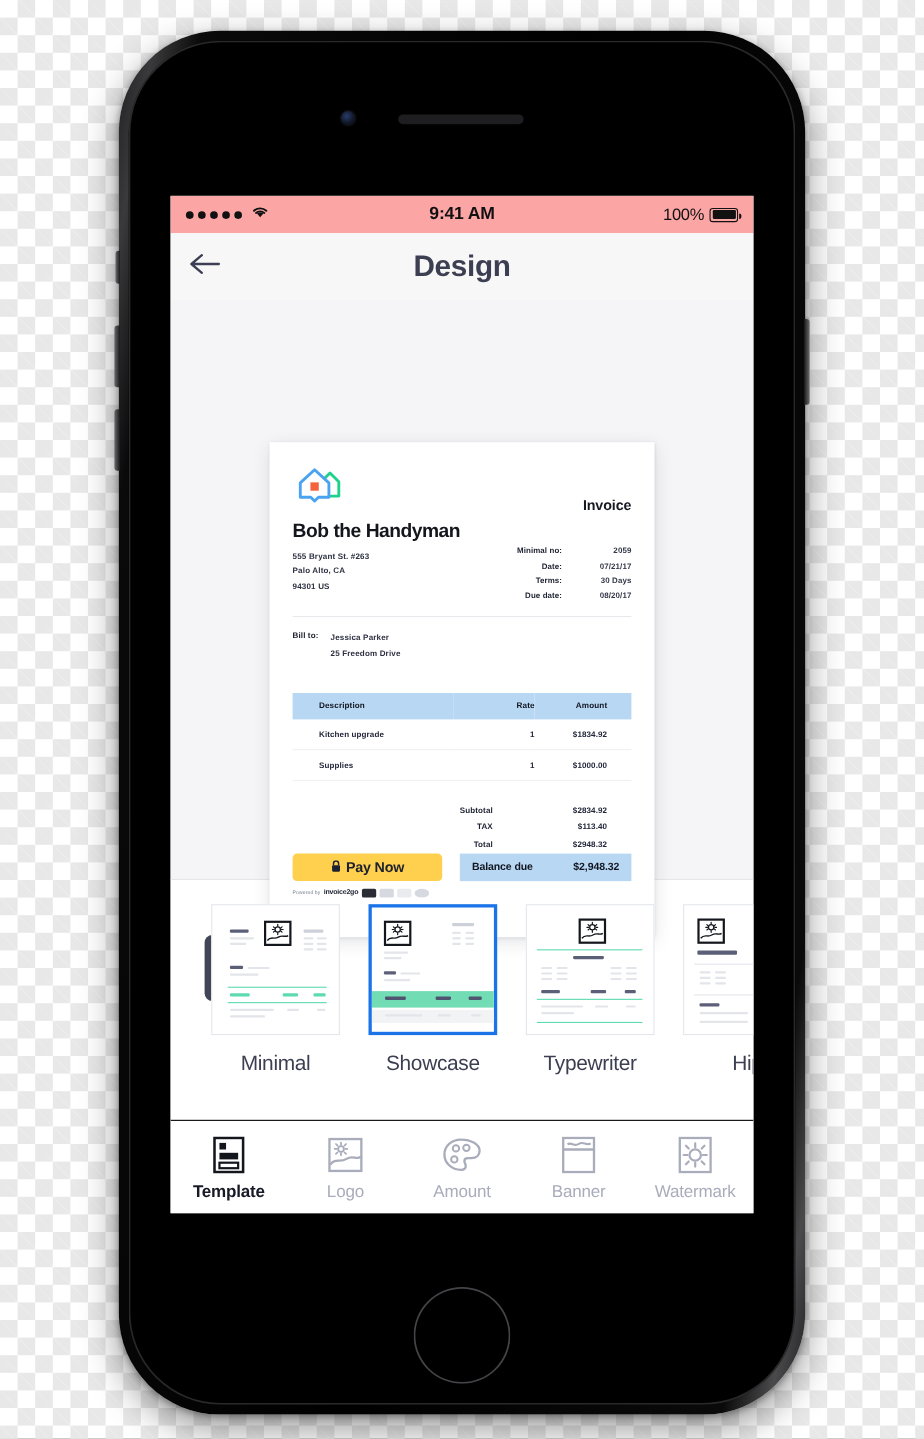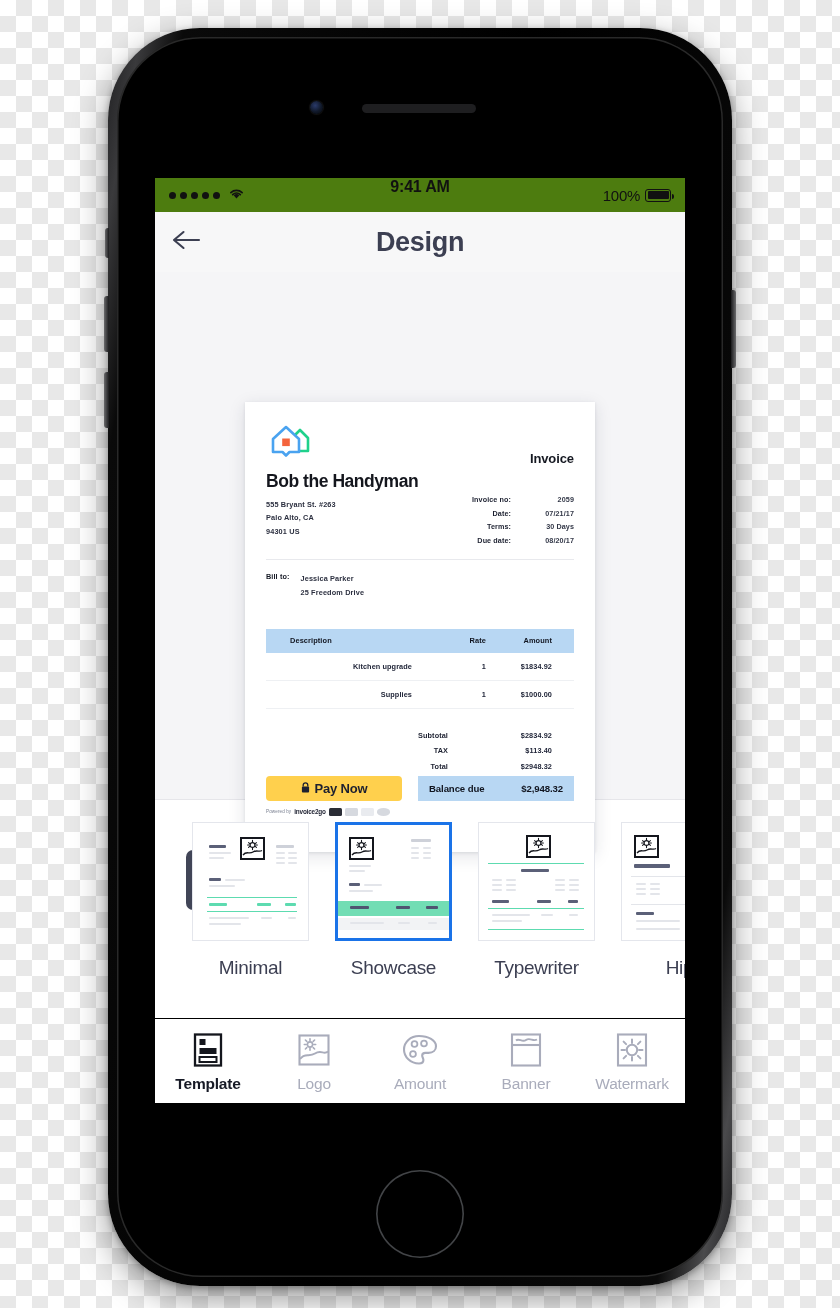--- a/index.html
+++ b/index.html
@@ -108,22 +108,23 @@
     height: 925px;
     background: #ffffff;
     overflow: hidden;
     display: flex;
     flex-direction: column;
   }
 
   
   .statusbar {
     height: 34px;
-    background: #4d7c0f;
+    background: #fca5a5;
     display: flex;
+    align-items: center;
     padding: 0 14px;
     flex: 0 0 auto;
     position: relative;
   }
   .sb-left { display: flex; align-items: center; gap: 5px; }
   .sig-dots { display: flex; gap: 4px; align-items: center; }
   .sig-dots i { width: 7px; height: 7px; border-radius: 50%; background: #111; display: block; }
   .wifi { margin-left: 3px; }
   .sb-time {
     position: absolute; left: 0; right: 0; text-align: center;
@@ -233,21 +234,21 @@
     background: #b8d7f3; font-size: 7.4px; font-weight: bold; color: #111520;
     padding: 7.5px 0; letter-spacing: 0.1px;
   }
   .lt thead th:first-child { text-align: left; padding-left: 24px; }
   .lt thead th.r { text-align: right; }
   .lt thead th:last-child { padding-right: 22px; }
   .lt tbody td {
     font-size: 7.3px; color: #22273a; padding: 9px 0; border-bottom: 1px solid #eef0f3;
     letter-spacing: 0.1px; font-weight: bold;
   }
-  .lt tbody td:first-child { text-align: right; padding-left: 24px; }
+  .lt tbody td:first-child { text-align: left; padding-left: 24px; }
   .lt tbody td.r { text-align: right; }
   .lt tbody td:last-child { padding-right: 22px; }
   .col-rate { width: 74px; }
   .col-amt  { width: 88px; }
 
   .totals {
     margin-top: 22px;
     display: grid;
     grid-template-columns: 1fr 80px;
     gap: 6.5px 0;
@@ -415,21 +416,21 @@
           <div style="display:flex; justify-content:space-between; align-items:flex-start;">
             <div>
               <div class="biz-name">Bob the Handyman</div>
               <div class="biz-addr">
                 <div>555 Bryant St. #263</div>
                 <div>Palo Alto, CA</div>
                 <div>94301 US</div>
               </div>
             </div>
             <div class="meta">
-              <span class="k">Invoice no:</span>
+              <span class="k">Minimal no:</span>
               <span class="v">2059</span>
               <span class="k">Date:</span>
               <span class="v">07/21/17</span>
               <span class="k">Terms:</span>
               <span class="v">30 Days</span>
               <span class="k">Due date:</span>
               <span class="v">08/20/17</span>
             </div>
           </div>
 

